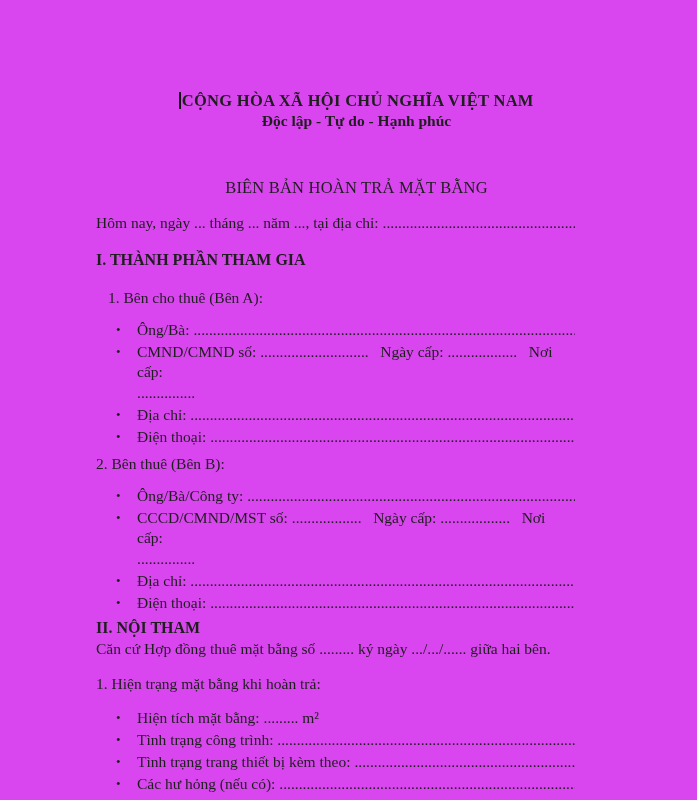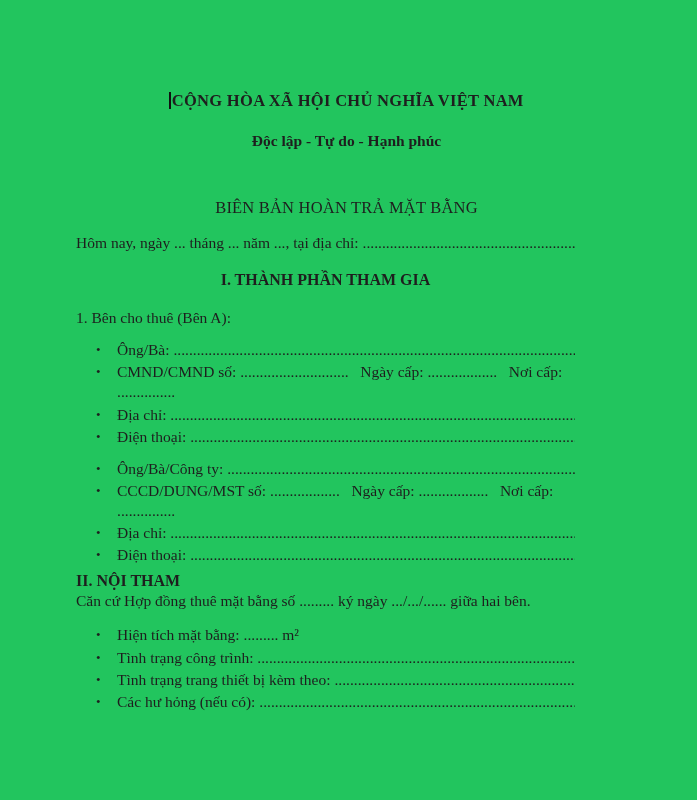--- a/index.html
+++ b/index.html
@@ -1,42 +1,42 @@
 <!DOCTYPE html>
 <html><head>
 <meta charset="utf-8">
 <style>
   html, body { margin:0; padding:0; background:#ffffff; }
   body { width:697px; height:800px; overflow:hidden; }
   .page {
     box-sizing:border-box;
     width:697px; height:800px;
-    padding:90px 122px 0 76px;
+    padding:90px 122px 0 96px;
     overflow:hidden;
     font-family:"Liberation Serif","DejaVu Serif",serif;
     font-size:15.5px;
     color:#1e1e1e;
     line-height:1.3;
-    background:#22c55e;
+    background:#d946ef;
   }
   .center-wrap { text-align:center; margin-right:-42px; }
   .h-nat  { font-weight:bold; font-size:16.5px; letter-spacing:0.3px; }
-  .h-motto{ font-weight:bold; font-size:15.5px; margin-top:20px; }
+  .h-motto{ font-weight:bold; font-size:15.5px; }
   .h-doc  { font-weight:normal; font-size:16.5px; margin-top:45px; letter-spacing:0.2px; }
   .cursor {
     display:inline-block; width:1.5px; height:17px;
     background:#111; vertical-align:-3px; margin-right:1px;
   }
   p, h3 { margin:0; padding:0; }
   .line-clip { white-space:nowrap; overflow:hidden; }
   .line-free { white-space:nowrap; }
   .sec-head { font-weight:bold; font-size:16px; }
   .mt-intro { margin-top:15px; }
-  .mt-sec1  { margin-top:17px;text-align:center; }
-  .mt-pa    { margin-top:17px; }
+  .mt-sec1  { margin-top:17px; }
+  .mt-pa    { margin-top:17px;margin-left:12px; }
   .mt-list  { margin-top:12px; }
   .mt-pb    { margin-top:7px; }
   .mt-sec2  { margin-top:5px; }
   .mt-basis { }
   .mt-cond  { margin-top:15px; }
   .mt-list2 { margin-top:14px; }
   .list { }
   .li { display:flex; align-items:flex-start; margin-bottom:2px; }
   .bul {
     flex:0 0 21px; width:21px;
@@ -77,45 +77,47 @@
     <div class="li">
         <span class="bul">•</span>
         <span class="li-text li-clip">Địa chỉ: .................................................................................................................................</span>
       </div>
     <div class="li">
         <span class="bul">•</span>
         <span class="li-text li-clip">Điện thoại: .................................................................................................................................</span>
       </div>
   </div>
 
+  <p class="line-free mt-pb">2. Bên thuê (Bên B):</p>
 
   <div class="list mt-list">
     <div class="li">
         <span class="bul">•</span>
         <span class="li-text li-clip">Ông/Bà/Công ty: .................................................................................................................................</span>
       </div>
     <div class="li">
         <span class="bul">•</span>
-        <span class="li-text li-wrap2">CCCD/DUNG/MST số: ..................  Ngày cấp: ..................  Nơi cấp:
+        <span class="li-text li-wrap2">CCCD/CMND/MST số: ..................  Ngày cấp: ..................  Nơi cấp:
 ...............</span>
       </div>
     <div class="li">
         <span class="bul">•</span>
         <span class="li-text li-clip">Địa chỉ: .................................................................................................................................</span>
       </div>
     <div class="li">
         <span class="bul">•</span>
         <span class="li-text li-clip">Điện thoại: .................................................................................................................................</span>
       </div>
   </div>
 
   <h3 class="sec-head mt-sec2">II. NỘI THAM</h3>
 
   <p class="line-free mt-basis">Căn cứ Hợp đồng thuê mặt bằng số ......... ký ngày .../.../...... giữa hai bên.</p>
 
+  <p class="line-free mt-cond">1. Hiện trạng mặt bằng khi hoàn trả:</p>
 
   <div class="list mt-list2">
     <div class="li">
         <span class="bul">•</span>
         <span class="li-text li-free">Hiện tích mặt bằng: ......... m²</span>
       </div>
     <div class="li">
         <span class="bul">•</span>
         <span class="li-text li-clip">Tình trạng công trình: .................................................................................................................................</span>
       </div>

